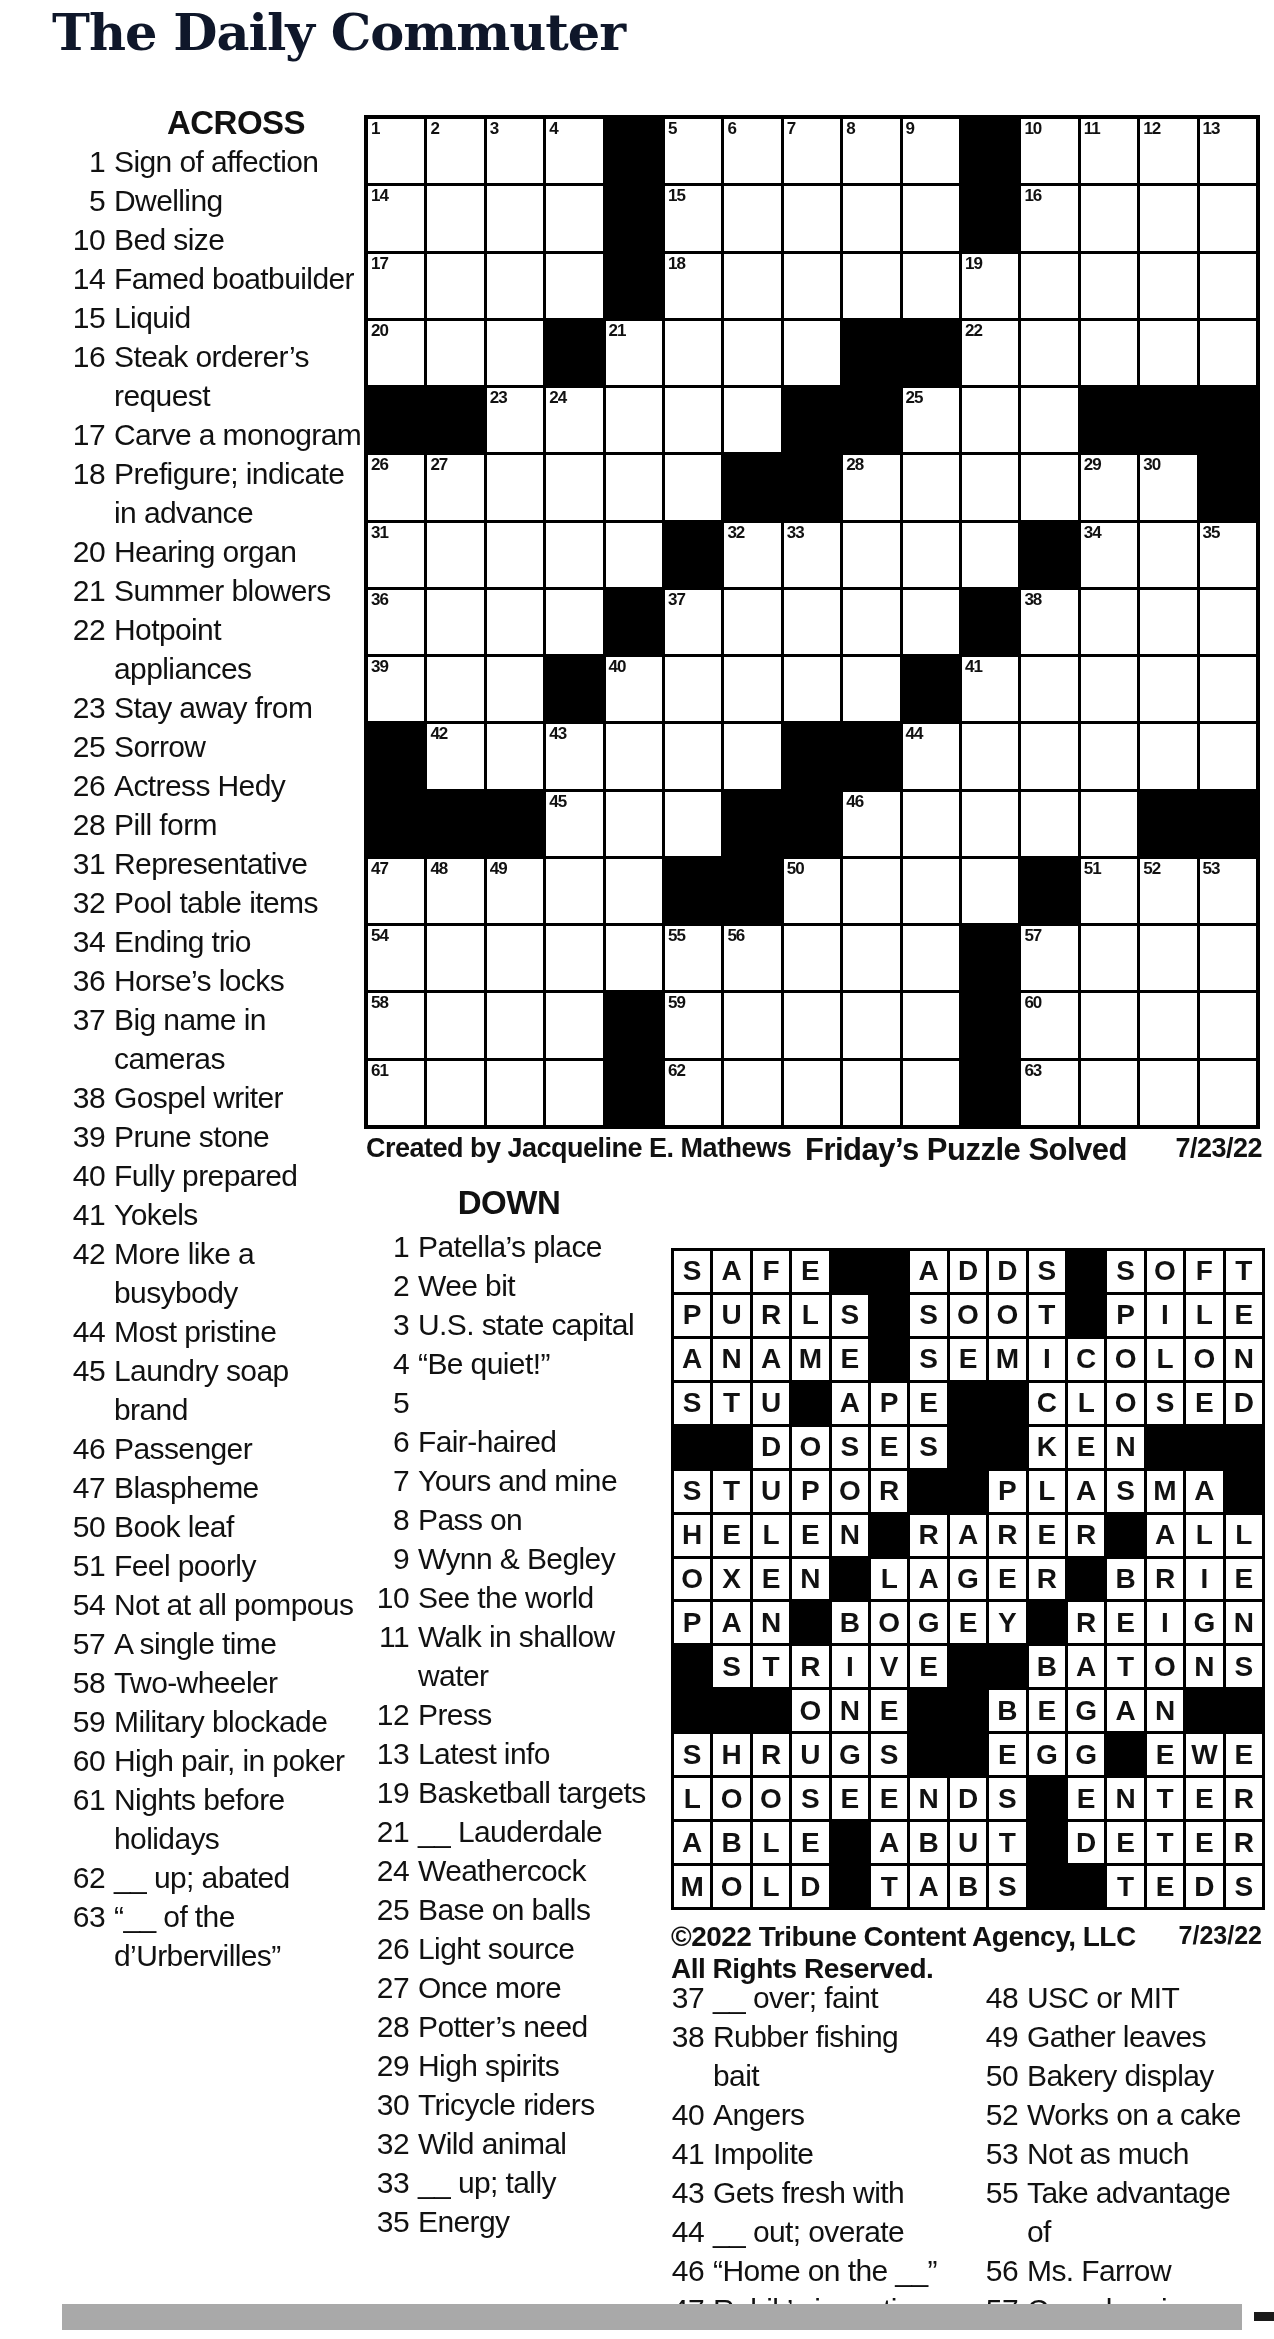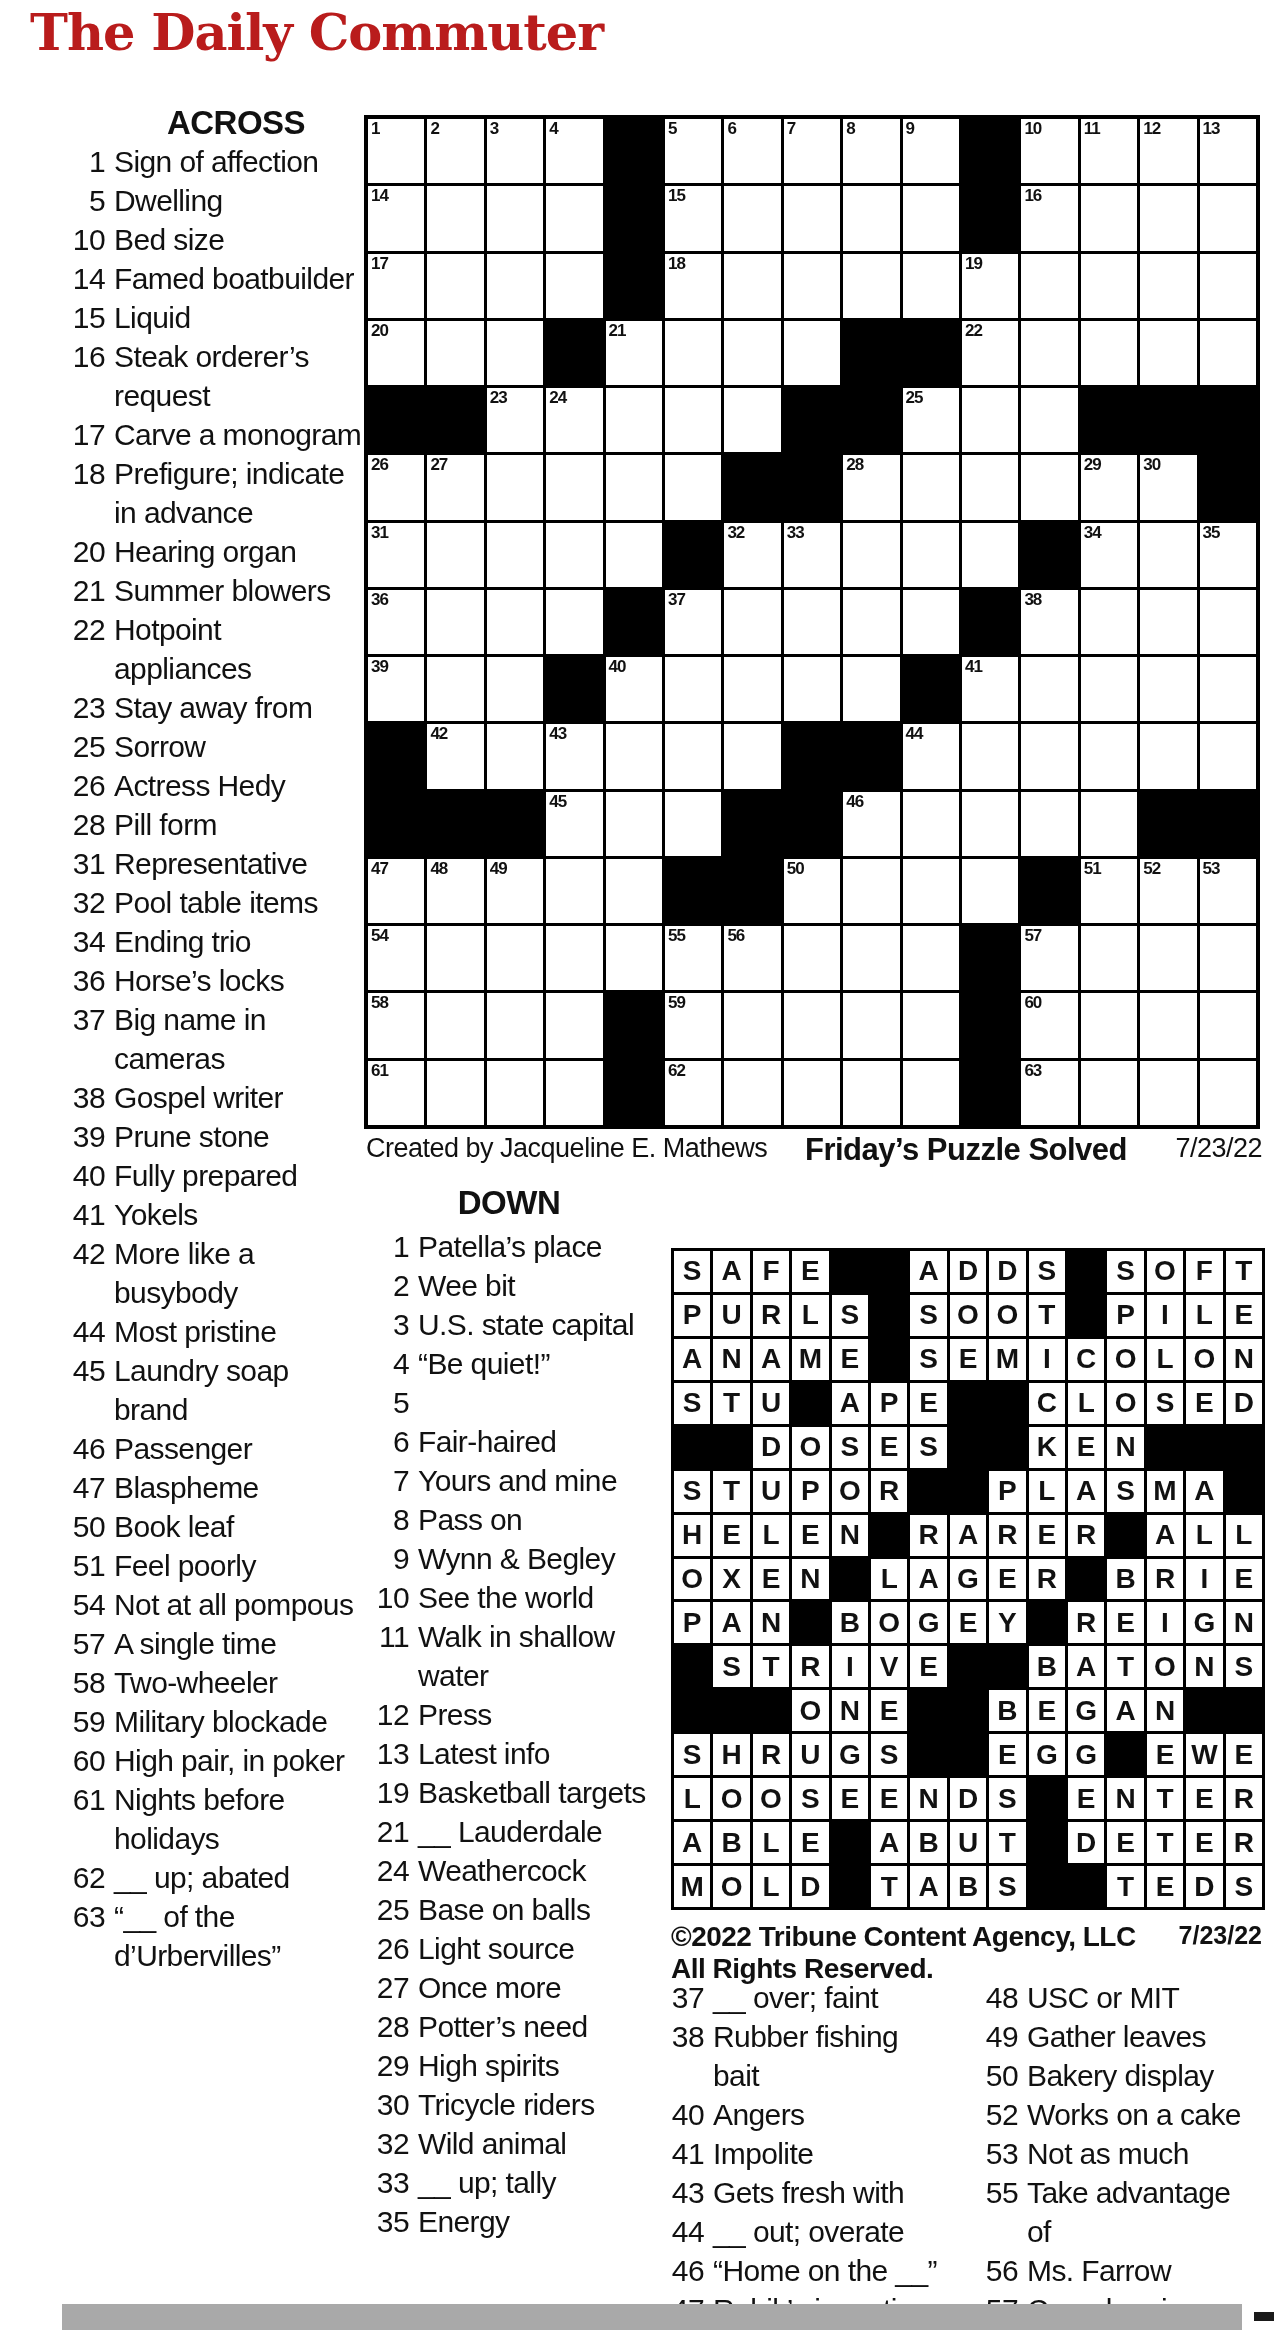--- a/index.html
+++ b/index.html
@@ -40,21 +40,21 @@
     position:absolute;left:364px;top:115px;width:896px;height:1014px;
     background:#000;display:grid;grid-template-columns:repeat(15,1fr);
     grid-template-rows:repeat(15,1fr);gap:3px;padding:4px;box-sizing:border-box;
   }
   .cell{background:#fff;position:relative;}
   .cell.blk{background:#000;}
   .cnum{position:absolute;top:0px;left:3px;font-size:17px;font-weight:bold;letter-spacing:-1px;}
 
   .byline-row{
     position:absolute;left:366px;top:1133px;width:896px;display:flex;
-    justify-content:space-between;font-weight:normal;font-size:27px;letter-spacing:-0.5px;
+    justify-content:space-between;font-weight:bold;font-size:27px;letter-spacing:-0.5px;
   }
 
   .solved-title{
     position:absolute;left:660px;top:1132px;width:612px;text-align:center;
     font-size:31px;font-weight:bold;margin:0;letter-spacing:-0.5px;
   }
   #solvedGrid{
     position:absolute;left:671px;top:1248px;width:594px;height:662px;
     background:#000;display:grid;grid-template-columns:repeat(15,1fr);
     grid-template-rows:repeat(15,1fr);gap:3px;padding:3px;box-sizing:border-box;
@@ -68,21 +68,21 @@
   .copy-date{position:absolute;right:12px;top:1921px;font-weight:bold;font-size:25px;}
 
   .bottom-bar{position:absolute;left:62px;top:2304px;width:1180px;height:26px;}
   .bottom-dash{position:absolute;left:1254px;top:2312px;width:20px;height:9px;background:#1a1a1a;}
 </style>
 </head>
 <body>
 
 <div>
 
-  <h1 class="page-title" style="color: #b91c1c;">The Daily Commuter</h1>
+  <h1 class="page-title" style="color: #0f172a; margin-left: 22px;">The Daily Commuter</h1>
 
   <section class="across-col">
     <h2 class="list-header">ACROSS</h2>
     <div id="acrossList">
         <div class="clue">
           <span class="n">1</span>
           <span class="t">Sign of affection</span>
         </div>
         <div class="clue">
           <span class="n">5</span>

